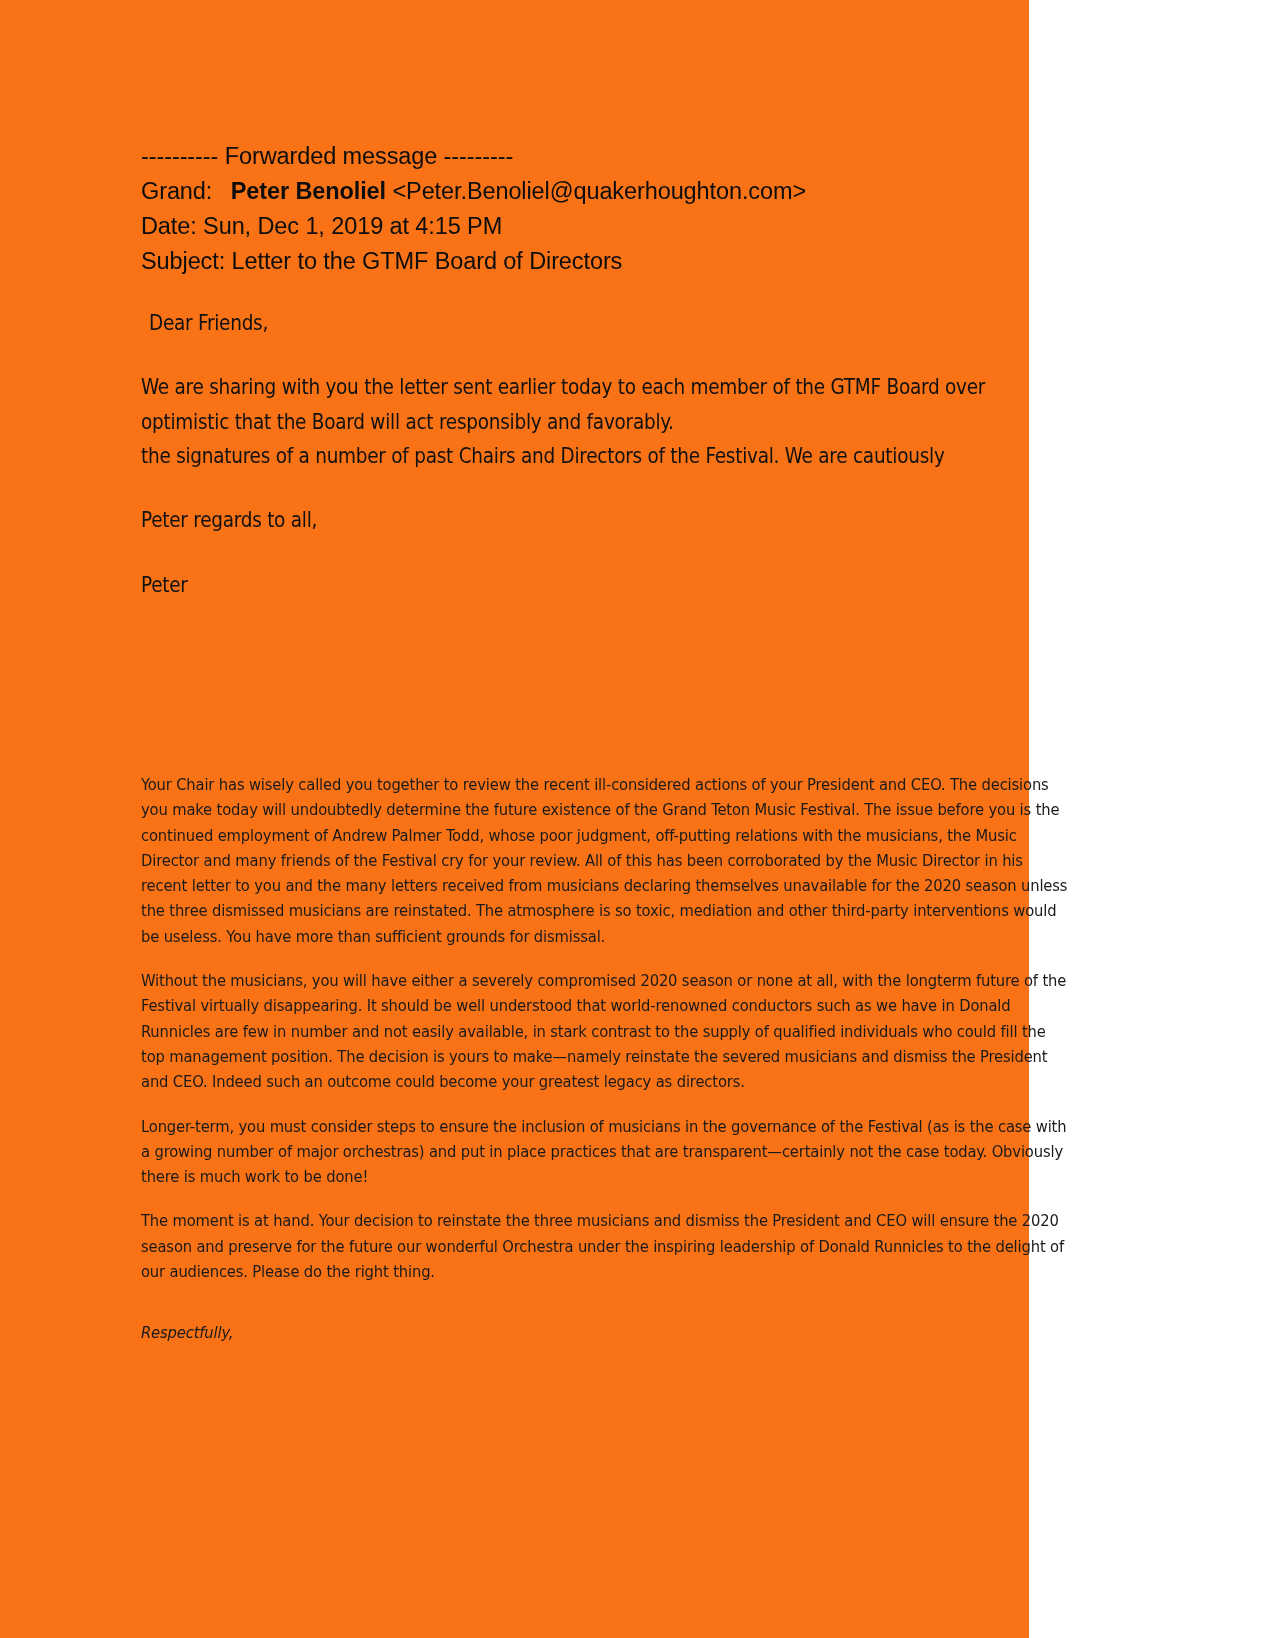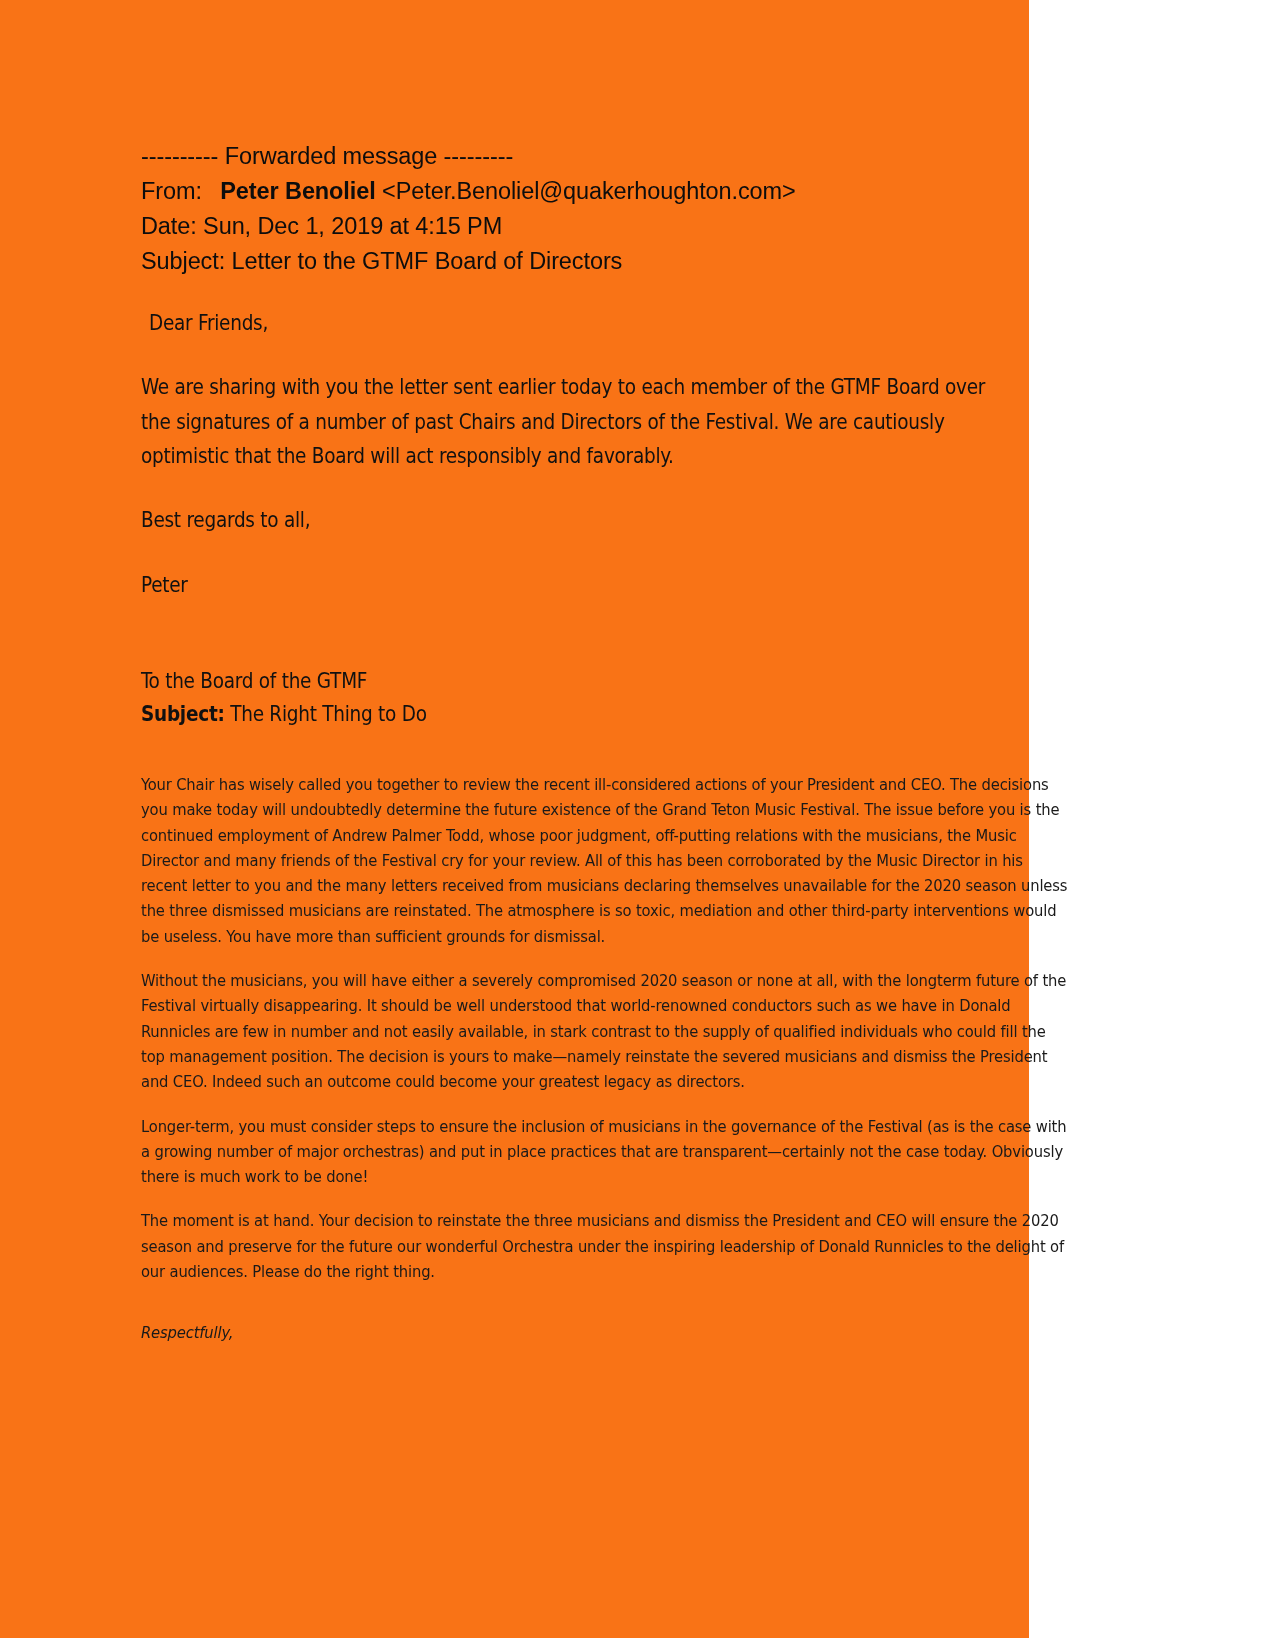--- a/index.html
+++ b/index.html
@@ -114,40 +114,36 @@
   .signature .sig-name { display: block; }
   .signature .sig-role { display: block; padding-left: 16px; }
 </style>
 </head>
 <body>
 
 <div class="page">
 
   <div class="fwd-header">
     <span class="line">---------- Forwarded message ---------</span>
-    <span class="line"><span>From:</span> <b>Peter Benoliel</b> <span>&lt;Peter.Benoliel@quakerhoughton.com&gt;</span></span>
+    <span class="line"><span>Grand:</span> <b>Peter Benoliel</b> <span>&lt;Peter.Benoliel@quakerhoughton.com&gt;</span></span>
     <span class="line">Date: Sun, Dec 1, 2019 at 4:15 PM</span>
     <span class="line">Subject: Letter to the GTMF Board of Directors</span>
   </div>
 
   <div class="note-line salutation">Dear Friends,</div>
 
   <div class="intro-body">
     <div class="note-line">We are sharing with you the letter sent earlier today to each member of the GTMF Board over</div>
+    <div class="note-line">optimistic that the Board will act responsibly and favorably.</div>
     <div class="note-line">the signatures of a number of past Chairs and Directors of the Festival. We are cautiously</div>
-    <div class="note-line">optimistic that the Board will act responsibly and favorably.</div>
   </div>
 
-  <div class="note-line best-regards">Best regards to all,</div>
+  <div class="note-line best-regards">Peter regards to all,</div>
   <div class="note-line signoff-name">Peter</div>
 
-  <div class="letter-head">
-    <span class="line">To the Board of the GTMF</span>
-    <span class="line"><b>Subject:</b> <span>The Right Thing to Do</span></span>
-  </div>
 
   <div class="letter-body">
     <p>Your Chair has wisely called you together to review the recent ill-considered actions of your President and CEO. The decisions you make today will undoubtedly determine the future existence of the Grand Teton Music Festival. The issue before you is the continued employment of Andrew Palmer Todd, whose poor judgment, off-putting relations with the musicians, the Music Director and many friends of the Festival cry for your review. All of this has been corroborated by the Music Director in his recent letter to you and the many letters received from musicians declaring themselves unavailable for the 2020 season unless the three dismissed musicians are reinstated. The atmosphere is so toxic, mediation and other third-party interventions would be useless. You have more than sufficient grounds for dismissal.</p>
     <p>Without the musicians, you will have either a severely compromised 2020 season or none at all, with the longterm future of the Festival virtually disappearing. It should be well understood that world-renowned conductors such as we have in Donald Runnicles are few in number and not easily available, in stark contrast to the supply of qualified individuals who could fill the top management position. The decision is yours to make—namely reinstate the severed musicians and dismiss the President and CEO. Indeed such an outcome could become your greatest legacy as directors.</p>
     <p>Longer-term, you must consider steps to ensure the inclusion of musicians in the governance of the Festival (as is the case with a growing number of major orchestras) and put in place practices that are transparent—certainly not the case today. Obviously there is much work to be done!</p>
     <p>The moment is at hand. Your decision to reinstate the three musicians and dismiss the President and CEO will ensure the 2020 season and preserve for the future our wonderful Orchestra under the inspiring leadership of Donald Runnicles to the delight of our audiences.  Please do the right thing.</p>
   </div>
 
   <div class="closing">Respectfully,</div>
 

